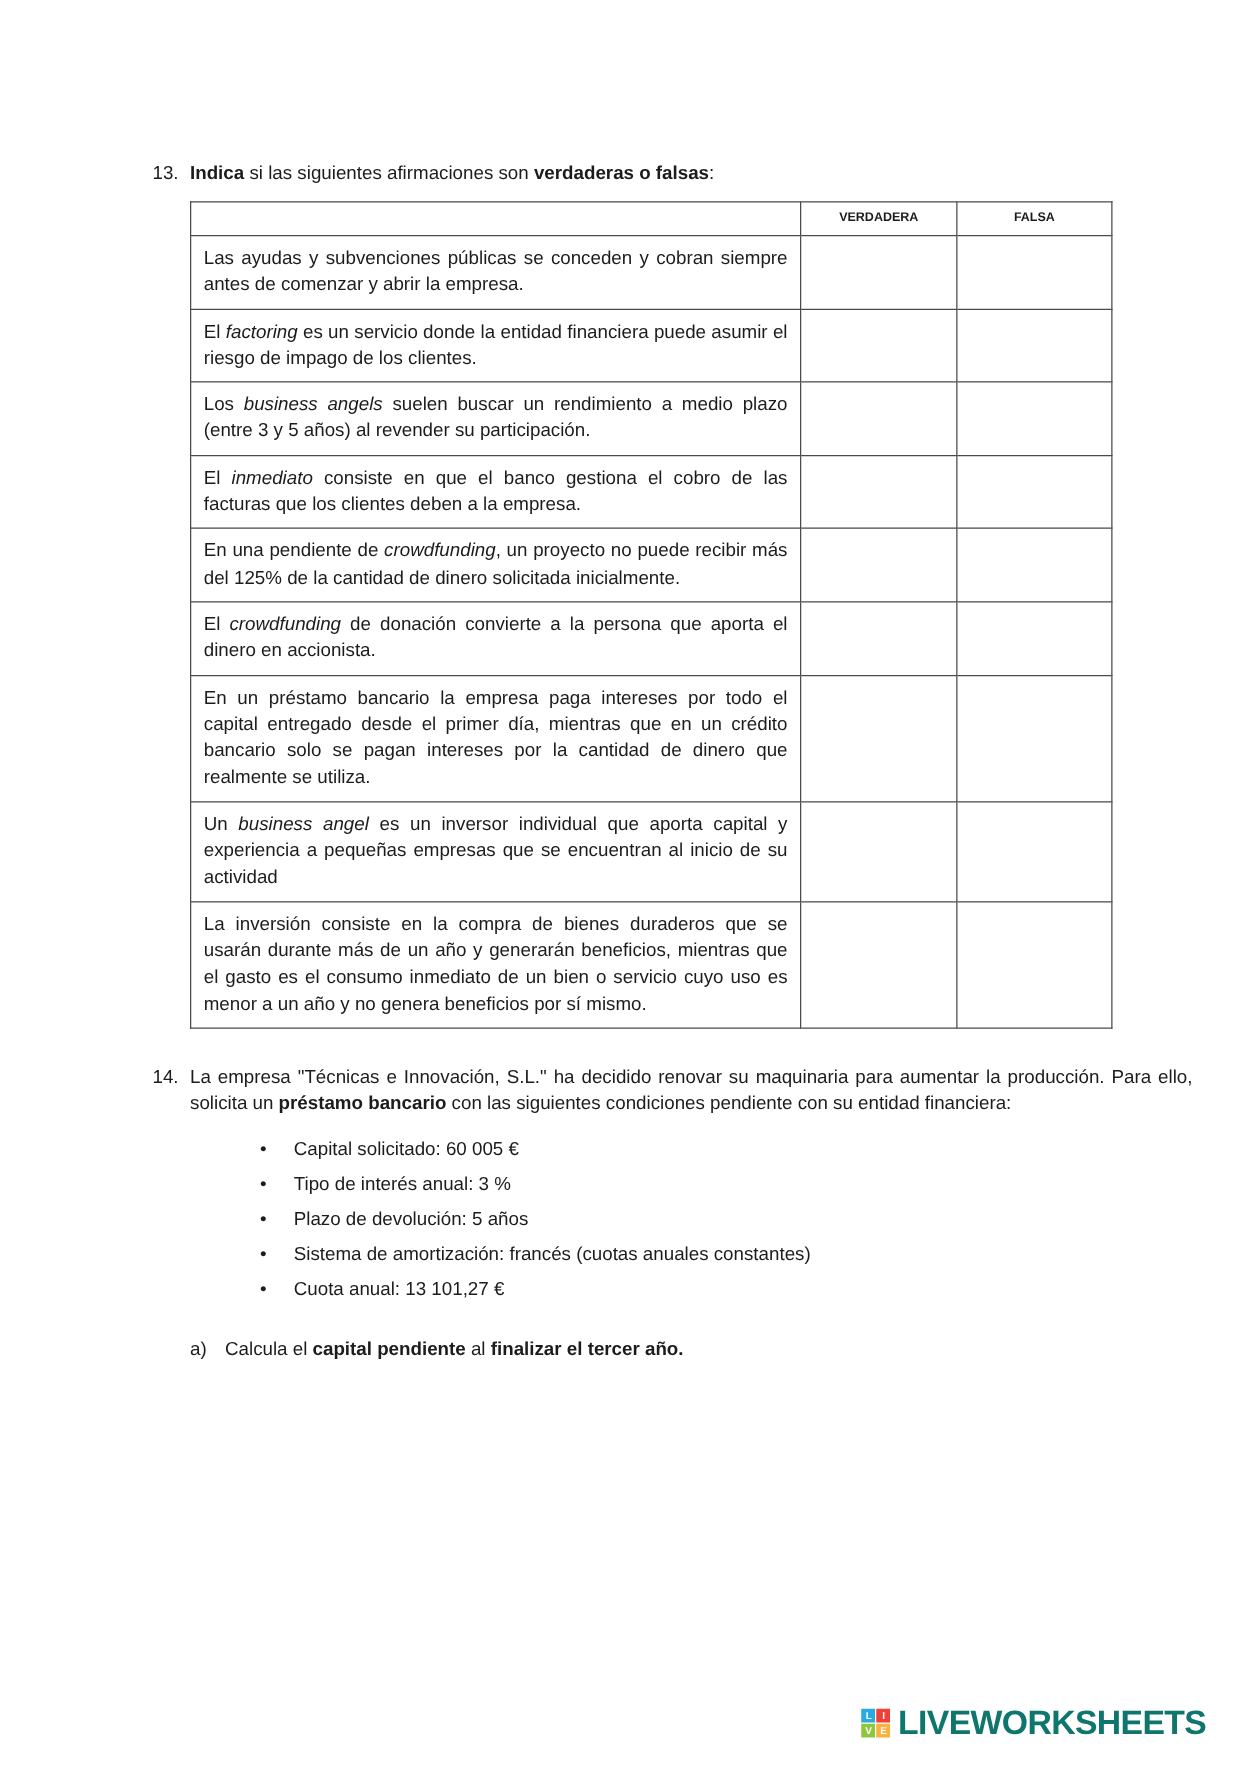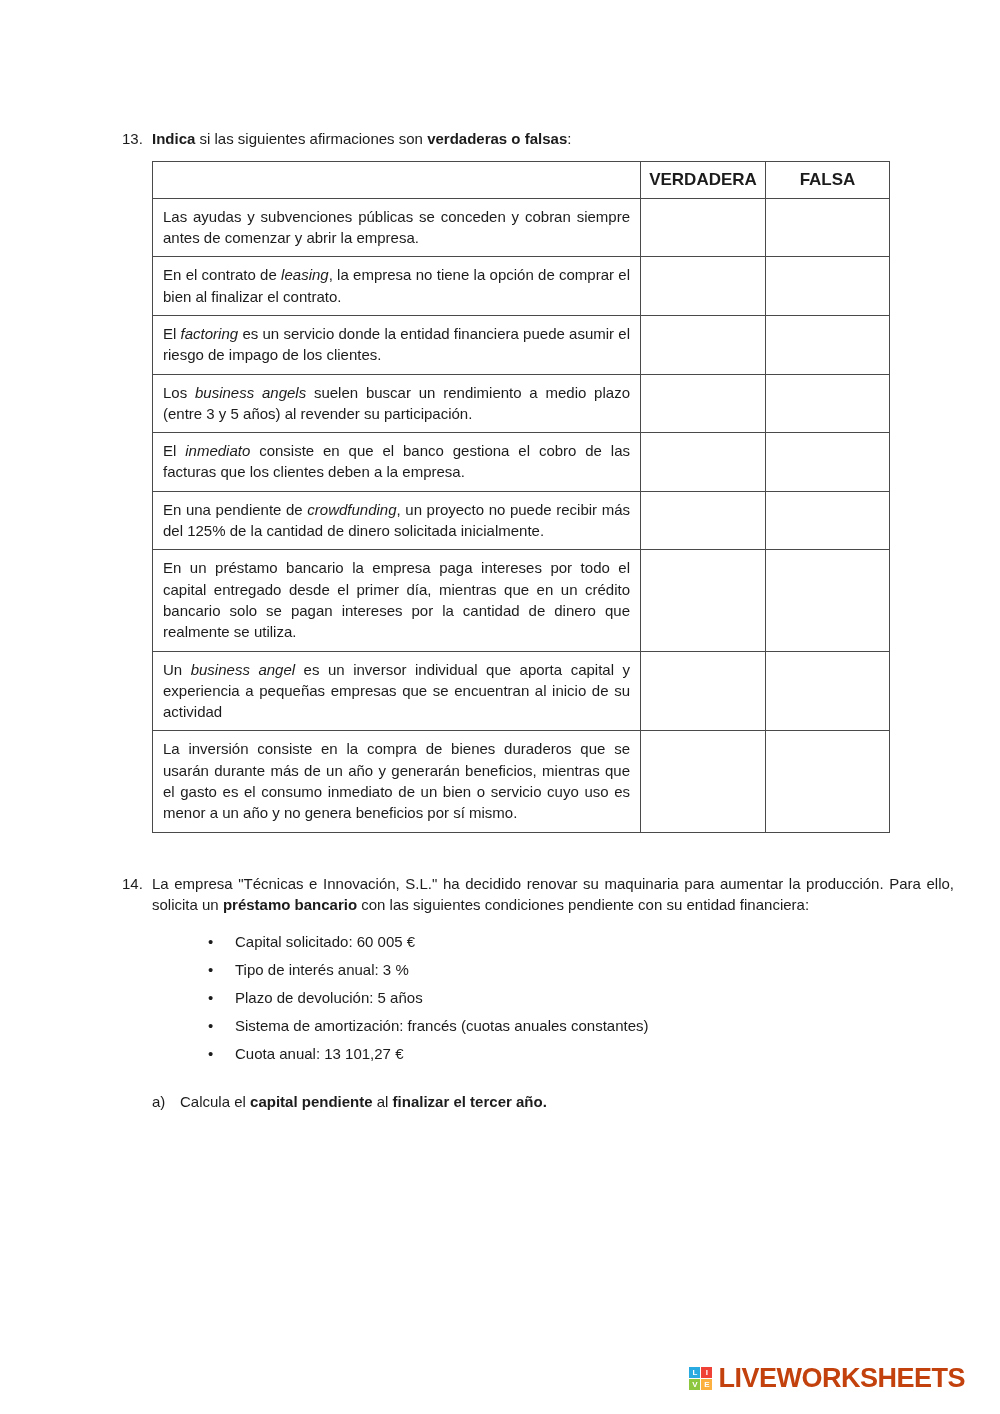--- a/index.html
+++ b/index.html
@@ -24,33 +24,33 @@
   .i { font-style:italic; }
 
   table {
     border-collapse:collapse;
     table-layout:fixed;
     width:737px;
     margin:12px 0 0 30px;
   }
   th, td { border:1px solid #4a4a4a; vertical-align:top; }
   th {
-    font-size:17px;
+    font-size:10px;
     font-weight:bold;
     text-align:center;
     padding:6px 4px;
   }
   td.stmt {
     padding:7px 10px 8px 10px;
     text-align:justify;
     line-height:1.42;
   }
   td.ans { background:#ffffff; }
 
-  .q14 { margin:40px 0 0 0; }
+  .q14 { margin:28px 0 0 0; }
   .bullets { margin:16px 0 0 86px; }
   .bullet-item { display:flex; margin-bottom:7px; }
   .bullet { flex:0 0 27px; }
   .part-a { display:flex; margin:27px 0 0 30px; }
   .alabel { flex:0 0 28px; }
 
   .footer {
     position:absolute;
     right:35px;
     bottom:22px;
@@ -104,41 +104,41 @@
         <th>FALSA</th>
       </tr>
     </thead>
     <tbody>
         <tr>
           <td class="stmt"><span>Las ayudas y subvenciones públicas se conceden y cobran siempre antes de comenzar y abrir la empresa.</span></td>
           <td class="ans"></td>
           <td class="ans"></td>
         </tr>
         <tr>
-          <td class="stmt"><span>En el contrato de </span><span class="i">leasing</span><span>, la empresa no tiene la opción de comprar el bien al finalizar el contrato.</span></td>
-          <td class="ans"></td>
-          <td class="ans"></td>
-        </tr>
-        <tr>
           <td class="stmt"><span>El </span><span class="i">factoring</span><span> es un servicio donde la entidad financiera puede asumir el riesgo de impago de los clientes.</span></td>
           <td class="ans"></td>
           <td class="ans"></td>
         </tr>
         <tr>
           <td class="stmt"><span>Los </span><span class="i">business angels</span><span> suelen buscar un rendimiento a medio plazo (entre 3 y 5 años) al revender su participación.</span></td>
           <td class="ans"></td>
           <td class="ans"></td>
         </tr>
         <tr>
           <td class="stmt"><span>El </span><span class="i">inmediato</span><span> consiste en que el banco gestiona el cobro de las facturas que los clientes deben a la empresa.</span></td>
           <td class="ans"></td>
           <td class="ans"></td>
         </tr>
         <tr>
           <td class="stmt"><span>En una pendiente de </span><span class="i">crowdfunding</span><span>, un proyecto no puede recibir más del 125% de la cantidad de dinero solicitada inicialmente.</span></td>
+          <td class="ans"></td>
+          <td class="ans"></td>
+        </tr>
+        <tr>
+          <td class="stmt"><span>El </span><span class="i">crowdfunding</span><span> de donación convierte a la persona que aporta el dinero en accionista.</span></td>
           <td class="ans"></td>
           <td class="ans"></td>
         </tr>
         <tr>
           <td class="stmt"><span>En un préstamo bancario la empresa paga intereses por todo el capital entregado desde el primer día, mientras que en un crédito bancario solo se pagan intereses por la cantidad de dinero que realmente se utiliza.</span></td>
           <td class="ans"></td>
           <td class="ans"></td>
         </tr>
         <tr>
           <td class="stmt"><span>Un </span><span class="i">business angel</span><span> es un inversor individual que aporta capital y experiencia a pequeñas empresas que se encuentran al inicio de su actividad</span></td>
@@ -188,14 +188,14 @@
 
 </div>
 
 <div class="footer">
   <div class="lw-grid">
       <div class="sq" style="background: rgb(41, 171, 226);">L</div>
       <div class="sq" style="background: rgb(239, 65, 54);">I</div>
       <div class="sq" style="background: rgb(141, 198, 63);">V</div>
       <div class="sq" style="background: rgb(251, 176, 64);">E</div>
     </div>
-  <span class="lw-text" style="color: #c2410c;">LIVEWORKSHEETS</span>
+  <span class="lw-text" style="color: #0f766e;">LIVEWORKSHEETS</span>
 </div>
 
 </body></html>

